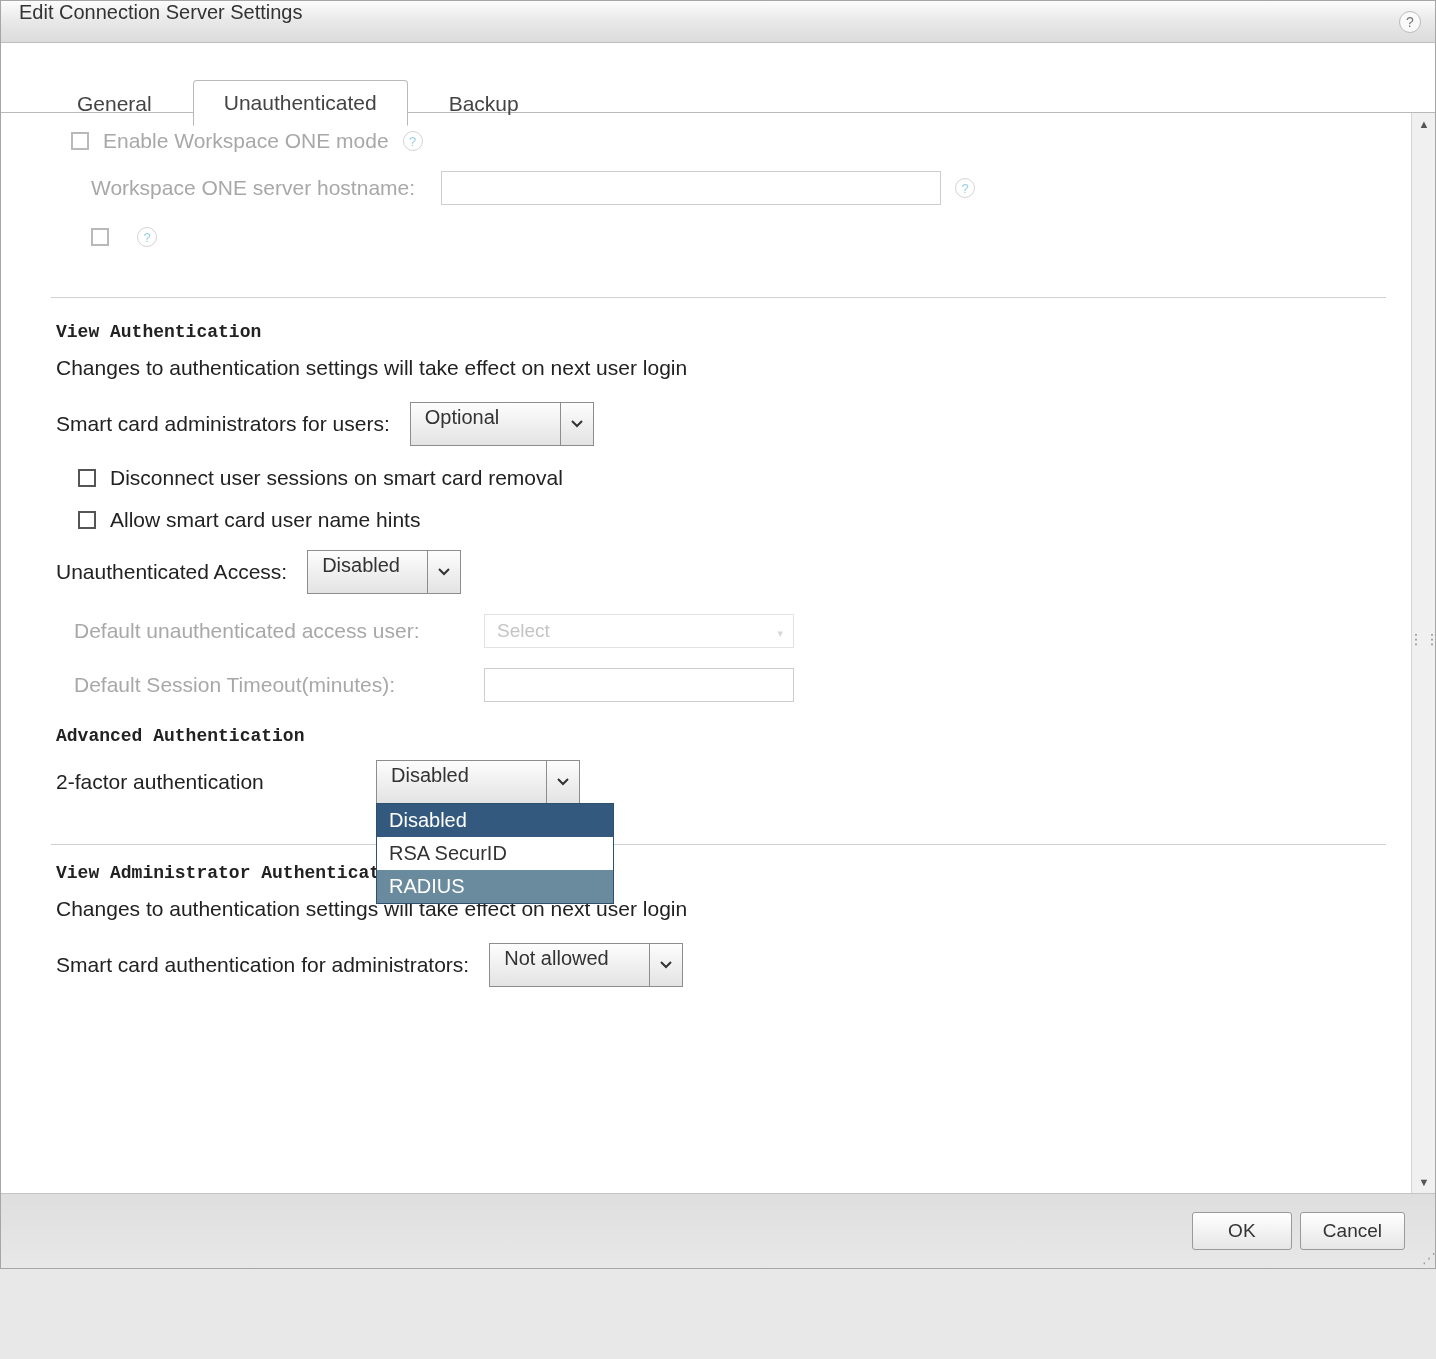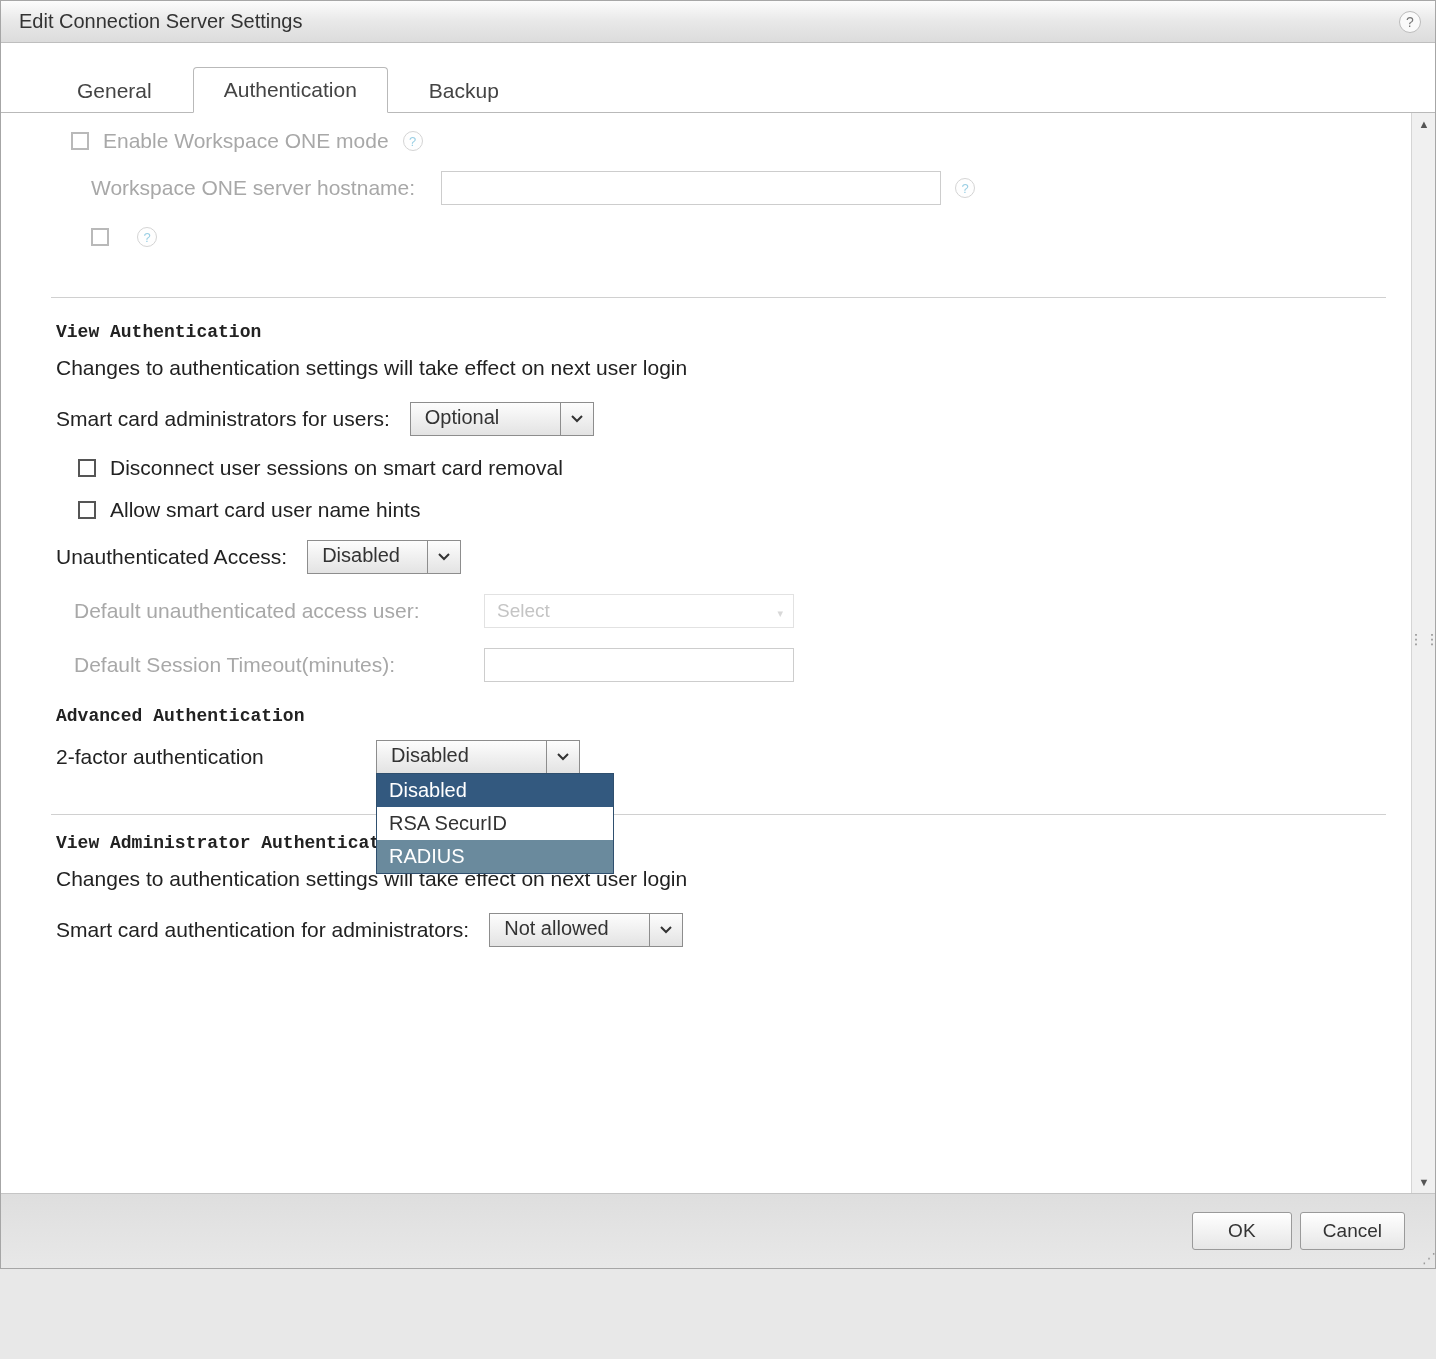--- a/index.html
+++ b/index.html
@@ -33,21 +33,21 @@
     background:#fff;
     border:1px solid var(--dialog-border);
     position:relative;
   }
 
   
   .titlebar {
     height:42px;
     background: linear-gradient(to bottom, #fcfcfc 0%, #e8e8e8 50%, #dcdcdc 100%);
     border-bottom:1px solid #bebebe;
-    display:flex; align-items:center;
+    display:flex; 
     padding:0 18px;
     position:relative;
   }
   .titlebar .title { font-size:20px; color:#333; }
   .titlebar .help {
     position:absolute; right:14px; top:10px;
     width:22px; height:22px; border:1px solid #bcbcbc; border-radius:50%;
     background:#fafafa;
     display:flex;align-items:center;justify-content:center;
     font-size:14px; color:#777;
@@ -62,21 +62,21 @@
   }
   .tab {
     padding:10px 30px;
     font-size:21px;
     color:#444;
     cursor:pointer;
     border:1px solid transparent;
     border-bottom:none;
     margin-right:10px;
     position:relative;
-    top:1px;
+    top:14px;
   }
   .tab.active {
     background:#fff;
     border:1px solid var(--tab-border);
     border-bottom:1px solid #fff;
     border-top-left-radius:4px;
     border-top-right-radius:4px;
   }
 
   
@@ -135,21 +135,21 @@
 
   .section-title { font-weight:bold; font-size:18px; margin-bottom:14px;font-family:Liberation Mono, monospace; }
   .section-note  { font-size:21px; margin-bottom:22px; }
 
   .formrow { display:flex; align-items:center; margin-bottom:20px; flex-wrap:wrap; }
   .formrow .lbl { font-size:21px; margin-right:20px; }
   .formrow .lbl.disabled { color:var(--text-disabled2); width:390px; }
 
   
   .ddl {
-    display:inline-flex; height:34px;
+    display:inline-flex; height:44px;
     border:1px solid var(--control-border);
     background:linear-gradient(to bottom,#fdfdfd,#e3e3e3);
     font-size:20px; color:#333;
     position:relative;
   }
   .ddl .ddl-text { padding:3px 14px 0 14px; border-right:1px solid var(--control-border); }
   .ddl .ddl-btn  { width:32px; display:flex;align-items:center;justify-content:center; }
   .ddl .ddl-btn svg{ width:12px;height:8px; }
 
   .cbrow { display:flex; align-items:center; margin:0 0 18px 22px; }
@@ -205,21 +205,21 @@
 
 <div class="dialog">
 
   <div class="titlebar">
     <span class="title">Edit Connection Server Settings</span>
     <span class="help">?</span>
   </div>
 
   <div class="tabstrip">
     <div class="tab">General</div>
-    <div class="tab active">Authentication</div>
+    <div class="tab active">Unauthenticated</div>
     <div class="tab">Backup</div>
   </div>
 
   <div class="content-wrap">
     <div class="content">
 
       <div class="wsone">
         <div class="row">
           <span class="cbx"></span>
           <label class="disabled">Enable Workspace ONE mode</label>

